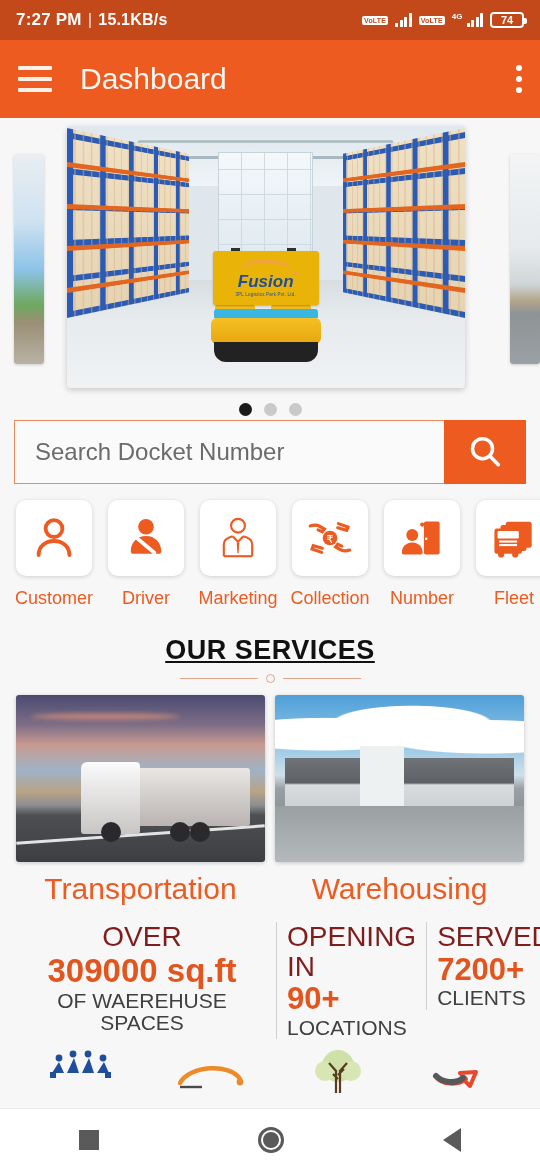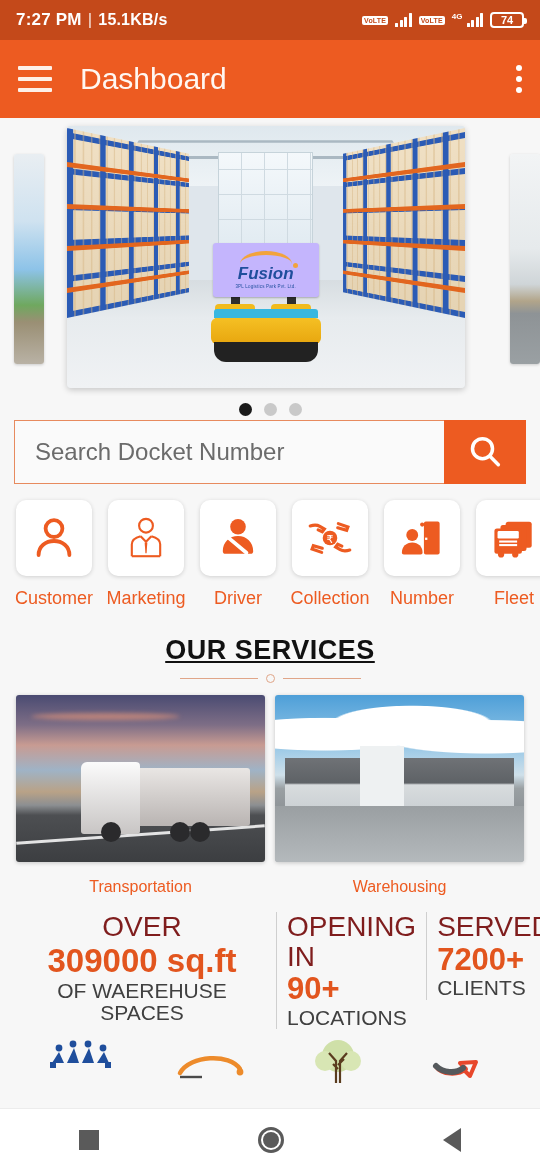--- a/index.html
+++ b/index.html
@@ -93,21 +93,21 @@
       repeating-linear-gradient(0deg,#2b5bb5 0 6px, transparent 6px 36px),
       repeating-linear-gradient(90deg,#2b5bb5 0 7px,transparent 7px 40px),
       linear-gradient(180deg,#f0e0c4,#e5d3b3);
   }
   .rack.l .rack-inner { transform: perspective(220px) rotateY(26deg); transform-origin: left center; }
   .rack.r .rack-inner { transform: perspective(220px) rotateY(-26deg); transform-origin: right center; }
   .rack-beam { position: absolute; left: 0; right: 0; height: 5px; background: #e2661f; }
   .boxes { position: absolute; inset: 0;
     background: repeating-linear-gradient(90deg, rgba(240,224,196,.0) 0 8px, rgba(213,180,130,.45) 8px 10px); }
   .agv { position: absolute; left: 50%; transform: translateX(-50%); bottom: 26px; width: 120px; }
-  .agv-sign { width: 106px; height: 54px; margin: 12px auto; background: #c4b5fd;
+  .agv-sign { width: 106px; height: 54px; margin: 4px auto; background: #eab308;
     border-radius: 3px; box-shadow: 0 1px 2px rgba(0,0,0,.25);
     display: flex; flex-direction: column; align-items: center; justify-content: center; }
   .agv-arc { width: 52px; height: 13px; border-top: 4px solid #f2a33c; border-radius: 50%/100% 100% 0 0; position: relative; }
   .agv-arc::after { content:""; position:absolute; right:-6px; top:8px; width:5px; height:5px; border-radius:50%; background:#f2a33c; }
   .agv-name { font-size: 17px; font-weight: bold; font-style: italic; color: #1f4e9c; line-height: 1; margin-top: 1px; }
   .agv-sub { font-size: 4.5px; color: #1f4e9c; letter-spacing: .2px; margin-top: 2px; }
   .agv-top { width: 104px; height: 9px; background: #39b7e0; border-radius: 3px 3px 0 0; margin: 1px auto 0; }
   .agv-body { width: 110px; height: 26px; background: linear-gradient(180deg,#f5c024,#e8a60e); border-radius: 6px; margin: 0 auto; }
   .agv-base { width: 104px; height: 20px; background: #222; border-radius: 0 0 12px 12px; margin: -2px auto 0; }
   .forklift { position: absolute; bottom: 60px; width: 44px; height: 80px; }
@@ -160,21 +160,21 @@
   .wh-scene { position: absolute; inset: 0;
     background: linear-gradient(180deg,#4e9fd8 0%,#8fc4e6 28%,#cfe0ea 48%,#9aa0a3 56%,#8d9296 70%,#a6abae 100%); }
   .wh-clouds { position:absolute; top: 8px; left: 0; right: 0; height: 52px;
     background: radial-gradient(ellipse at 20% 60%, #fff 0 36%, transparent 38%),
                 radial-gradient(ellipse at 55% 40%, #fff 0 40%, transparent 42%),
                 radial-gradient(ellipse at 85% 65%, #fff 0 34%, transparent 36%); }
   .wh-building { position:absolute; bottom: 56px; left: 4%; width: 92%; height: 48px;
     background: linear-gradient(180deg,#6f7276 0%,#5e6266 52%,#d8dcde 56%,#cdd2d5 100%); }
   .wh-block { position:absolute; bottom: 56px; left: 34%; width: 18%; height: 60px; background: #eef1f2; }
   .wh-ground { position:absolute; bottom: 0; left: 0; right: 0; height: 56px; background: linear-gradient(180deg,#9a9fa2,#b4b9bc); }
-  .service-label { margin-top: 16px; font-size: 16px; color: #ED5B21; text-align: center; }
+  .service-label { margin-top: 10px; font-size: 30px; color: #ED5B21; text-align: center; }
 
   
   .stats { display: flex; align-items: flex-start; padding: 16px 8px 0 8px; }
   .stat { padding: 0 10px; }
   .stat.s1 { flex: 0 0 268px; text-align: center; }
   .stat.s2 { flex: 0 0 132px; border-left: 1px solid #cfcfcf; }
   .stat.s3 { flex: 1; border-left: 1px solid #cfcfcf; }
   .stat-top { font-size: 28px; color: #7f1d1d; line-height: 1.06; }
   .stat-num { font-size: 33px; color: #e2551e; font-weight: bold; line-height: 1.15; }
   .stat.s2 .stat-num, .stat.s3 .stat-num { font-size: 31px; }
@@ -318,40 +318,40 @@
         <svg width="48" height="48" viewBox="0 0 24 24" fill="none" stroke="#ED5B21" stroke-width="1.9">
           <circle cx="12" cy="7.3" r="4.2"></circle>
           <path d="M4.3 20.5c0-4.3 3.5-7 7.7-7s7.7 2.7 7.7 7" stroke-linecap="round"></path>
         </svg>
       </div>
       <div class="quick-label">Customer</div>
     </div>
 
     <div class="quick-item">
       <div class="quick-tile">
+        <svg width="48" height="48" viewBox="0 0 24 24">
+          <circle cx="12" cy="6.4" r="3.9" fill="#ED5B21"></circle>
+          <path d="M12 11c-4.3 0-7.6 3.1-7.6 7.6 0 .8.5 1.3 1.3 1.3h12.6c.8 0 1.3-.5 1.3-1.3 0-4.5-3.3-7.6-7.6-7.6z" fill="#ED5B21"></path>
+          <path d="M7.6 12.2 16.2 19.4" stroke="#fff" stroke-width="1.9" fill="none" stroke-linecap="round"></path>
+        </svg>
+      </div>
+      <div class="quick-label">Driver</div>
+    </div>
+
+    <div class="quick-item">
+      <div class="quick-tile">
         <svg width="46" height="46" viewBox="0 0 24 24" fill="none" stroke="#ED5B21" stroke-width="1.1">
           <circle cx="12" cy="5.6" r="3.6"></circle>
           <path d="M4.6 21.5v-6.2c0-2.3 2.2-3.6 4.6-4.2M19.4 21.5v-6.2c0-2.3-2.2-3.6-4.6-4.2"></path>
           <path d="M9.2 11.1 12 14l2.8-2.9"></path>
           <path d="M11.3 14.4h1.4l-.4 5.6h-.6z" fill="#ED5B21" stroke="none"></path>
           <path d="M4.6 21.5h14.8"></path>
         </svg>
       </div>
       <div class="quick-label">Marketing</div>
-    </div>
-
-    <div class="quick-item">
-      <div class="quick-tile">
-        <svg width="48" height="48" viewBox="0 0 24 24">
-          <circle cx="12" cy="6.4" r="3.9" fill="#ED5B21"></circle>
-          <path d="M12 11c-4.3 0-7.6 3.1-7.6 7.6 0 .8.5 1.3 1.3 1.3h12.6c.8 0 1.3-.5 1.3-1.3 0-4.5-3.3-7.6-7.6-7.6z" fill="#ED5B21"></path>
-          <path d="M7.6 12.2 16.2 19.4" stroke="#fff" stroke-width="1.9" fill="none" stroke-linecap="round"></path>
-        </svg>
-      </div>
-      <div class="quick-label">Driver</div>
     </div>
 
     <div class="quick-item">
       <div class="quick-tile">
         <svg width="50" height="50" viewBox="0 0 24 24">
           <path d="M2.5 6.2c1.6-.5 3.3-.6 4.6.2l2.2 1.3-1 1.3-2-.9" fill="none" stroke="#ED5B21" stroke-width="1.5" stroke-linecap="round"></path>
           <path d="M21.5 17.8c-1.6.5-3.3.6-4.6-.2l-2.2-1.3 1-1.3 2 .9" fill="none" stroke="#ED5B21" stroke-width="1.5" stroke-linecap="round"></path>
           <path d="M16 5.1l4.6 1.6-.6 1.6-4.3-1.2" fill="none" stroke="#ED5B21" stroke-width="1.5" stroke-linecap="round"></path>
           <path d="M8 18.9l-4.6-1.6.6-1.6 4.3 1.2" fill="none" stroke="#ED5B21" stroke-width="1.5" stroke-linecap="round"></path>
           <circle cx="12" cy="12" r="3.5" fill="#ED5B21"></circle>

